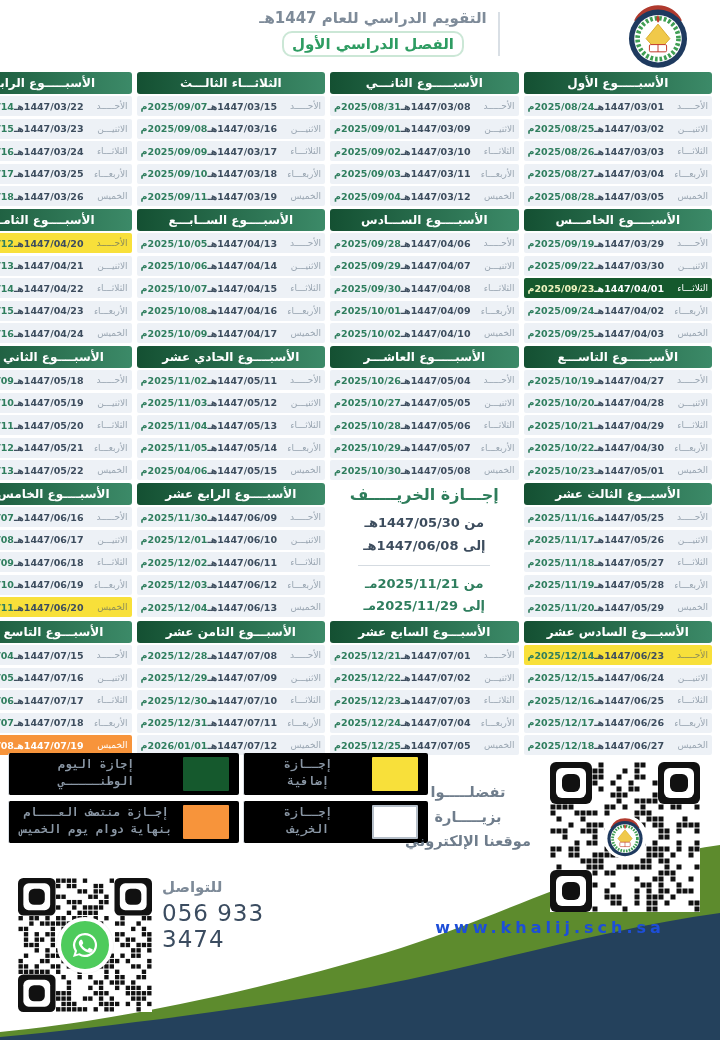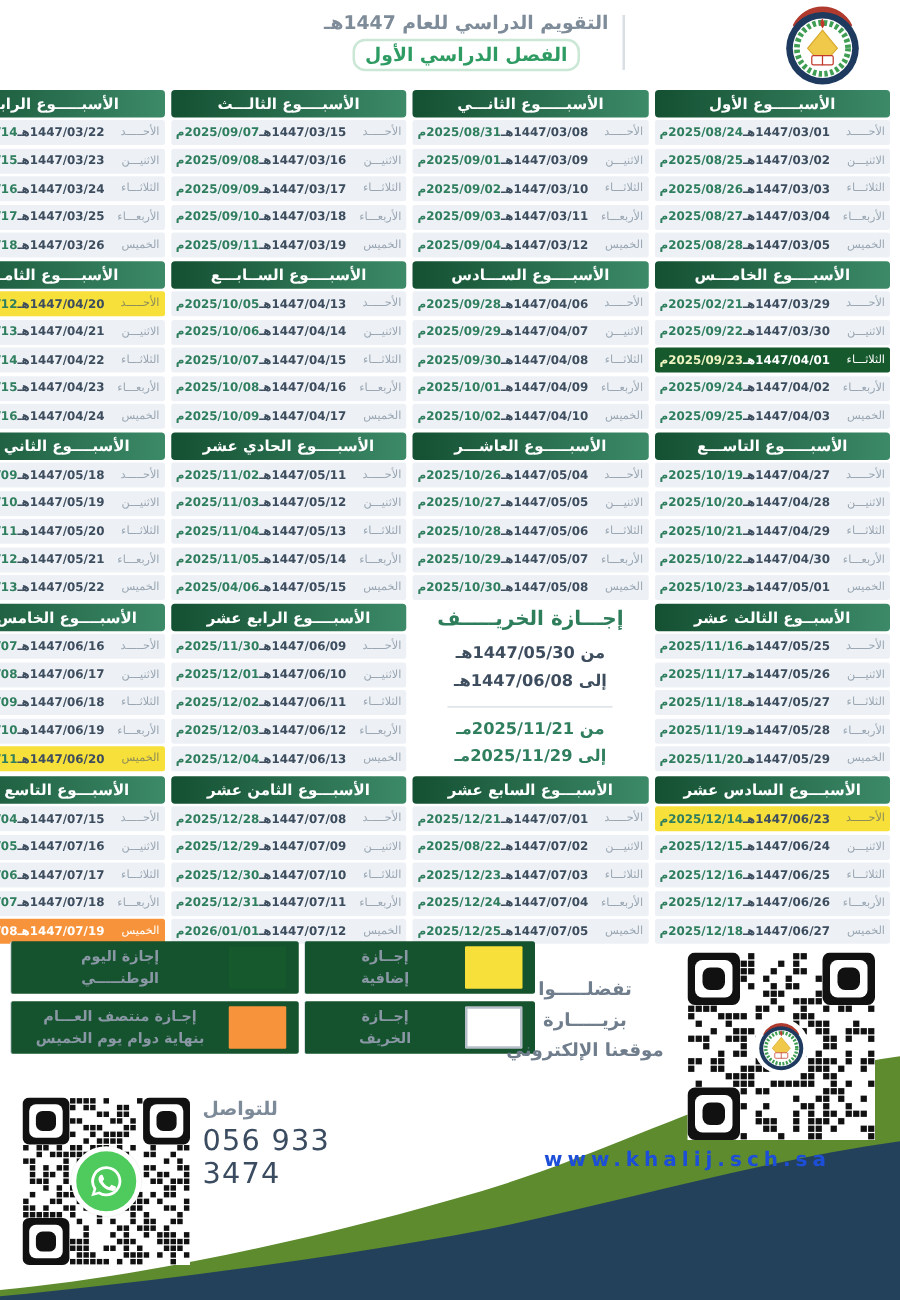--- a/index.html
+++ b/index.html
@@ -44,22 +44,22 @@
   
   .break-card{display:flex;flex-direction:column;align-items:center;justify-content:flex-start;
     padding-top:2px;text-align:left;}
   .break-title{font-size:16px;font-weight:bold;color:#2e7d5b;margin-bottom:8px;}
   .break-line-h{font-size:13px;font-weight:bold;color:var(--hijri-c);line-height:1.75;}
   .break-divider{width:70%;height:1px;background:#d5dbe1;margin:7px auto;}
   .break-line-g{font-size:13px;font-weight:bold;color:var(--greg-c);line-height:1.75;}
   
   .legend{position:absolute;top:753px;right:292px;left:8px;display:grid;
     grid-template-columns:1fr 1.25fr;gap:6px 4px;direction:rtl;}
-  .legend-item{display:flex;align-items:center;gap:10px;background:#14532d;border-radius:2px;
-    padding:4px 10px;border-left:1px solid #d8dee4;min-height:42px;}
+  .legend-item{display:flex;align-items:center;gap:10px;background:#000000;border-radius:2px;
+    padding:4px 10px;border-left:1px solid #d8dee4;min-height:42px;font-family:Liberation Mono, monospace;}
   .legend-swatch{flex:0 0 46px;height:34px;border-radius:1px;}
   .sw-extra{background:var(--extra);}
   .sw-national{background:var(--national);}
   .sw-autumn{background:#ffffff;border:2px solid #b6bfc9;}
   .sw-mid{background:var(--mid);}
   .legend-label{font-size:11.5px;font-weight:600;color:#8a97a5;text-align:center;flex:1;line-height:1.45;}
   .visit-wrap{position:absolute;top:762px;right:20px;width:300px;z-index:2;}
   .visit-row{display:flex;direction:rtl;align-items:flex-start;gap:14px;}
   .qr{position:relative;background:#fff;}
   .qr svg{display:block;}
@@ -167,21 +167,21 @@
         </div>
         <div class="wk-row">
           <span class="dname">الخميس</span>
           <span class="hijri">1447/03/12هـ</span>
           <span class="greg">2025/09/04م</span>
         </div>
       </div>
   </div>
 
   <div class="wk">
-    <div class="wk-title">الأسبــــوع الثالـــث</div>
+    <div class="wk-title">الثلاثـــاء الثالـــث</div>
     <div class="wk-rows">
         <div class="wk-row">
           <span class="dname">الأحـــــد</span>
           <span class="hijri">1447/03/15هـ</span>
           <span class="greg">2025/09/07م</span>
         </div>
         <div class="wk-row">
           <span class="dname">الاثنيـــن</span>
           <span class="hijri">1447/03/16هـ</span>
           <span class="greg">2025/09/08م</span>
@@ -234,21 +234,21 @@
         </div>
       </div>
   </div>
 
   <div class="wk">
     <div class="wk-title">الأسبــــوع الخامـــس</div>
     <div class="wk-rows">
         <div class="wk-row">
           <span class="dname">الأحـــــد</span>
           <span class="hijri">1447/03/29هـ</span>
-          <span class="greg">2025/02/21م</span>
+          <span class="greg">2025/09/19م</span>
         </div>
         <div class="wk-row">
           <span class="dname">الاثنيـــن</span>
           <span class="hijri">1447/03/30هـ</span>
           <span class="greg">2025/09/22م</span>
         </div>
         <div class="wk-row hl-national">
           <span class="dname">الثلاثـــاء</span>
           <span class="hijri">1447/04/01هـ</span>
           <span class="greg">2025/09/23م</span>
@@ -620,21 +620,21 @@
     <div class="wk-title">الأسبـــوع السابع عشر</div>
     <div class="wk-rows">
         <div class="wk-row">
           <span class="dname">الأحـــــد</span>
           <span class="hijri">1447/07/01هـ</span>
           <span class="greg">2025/12/21م</span>
         </div>
         <div class="wk-row">
           <span class="dname">الاثنيـــن</span>
           <span class="hijri">1447/07/02هـ</span>
-          <span class="greg">2025/08/22م</span>
+          <span class="greg">2025/12/22م</span>
         </div>
         <div class="wk-row">
           <span class="dname">الثلاثـــاء</span>
           <span class="hijri">1447/07/03هـ</span>
           <span class="greg">2025/12/23م</span>
         </div>
         <div class="wk-row">
           <span class="dname">الأربعـــاء</span>
           <span class="hijri">1447/07/04هـ</span>
           <span class="greg">2025/12/24م</span>

